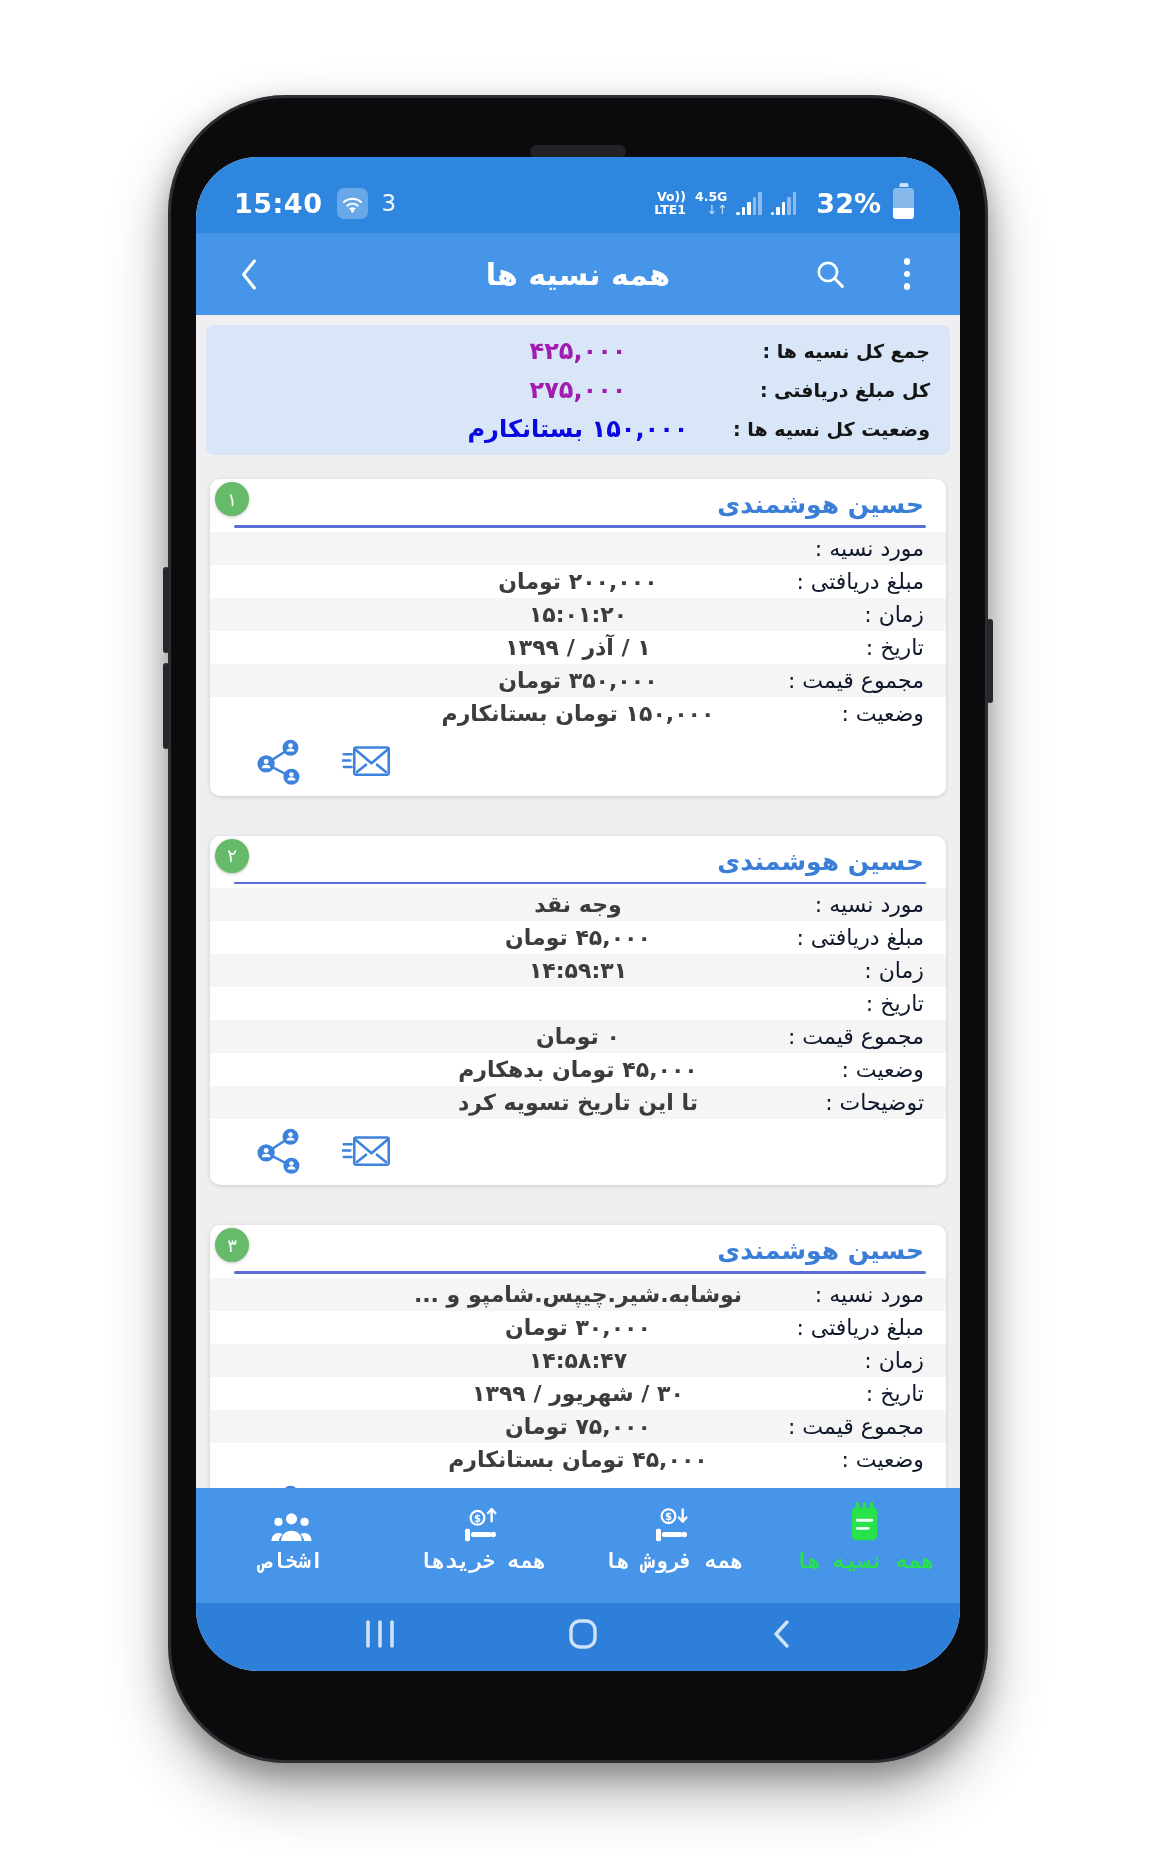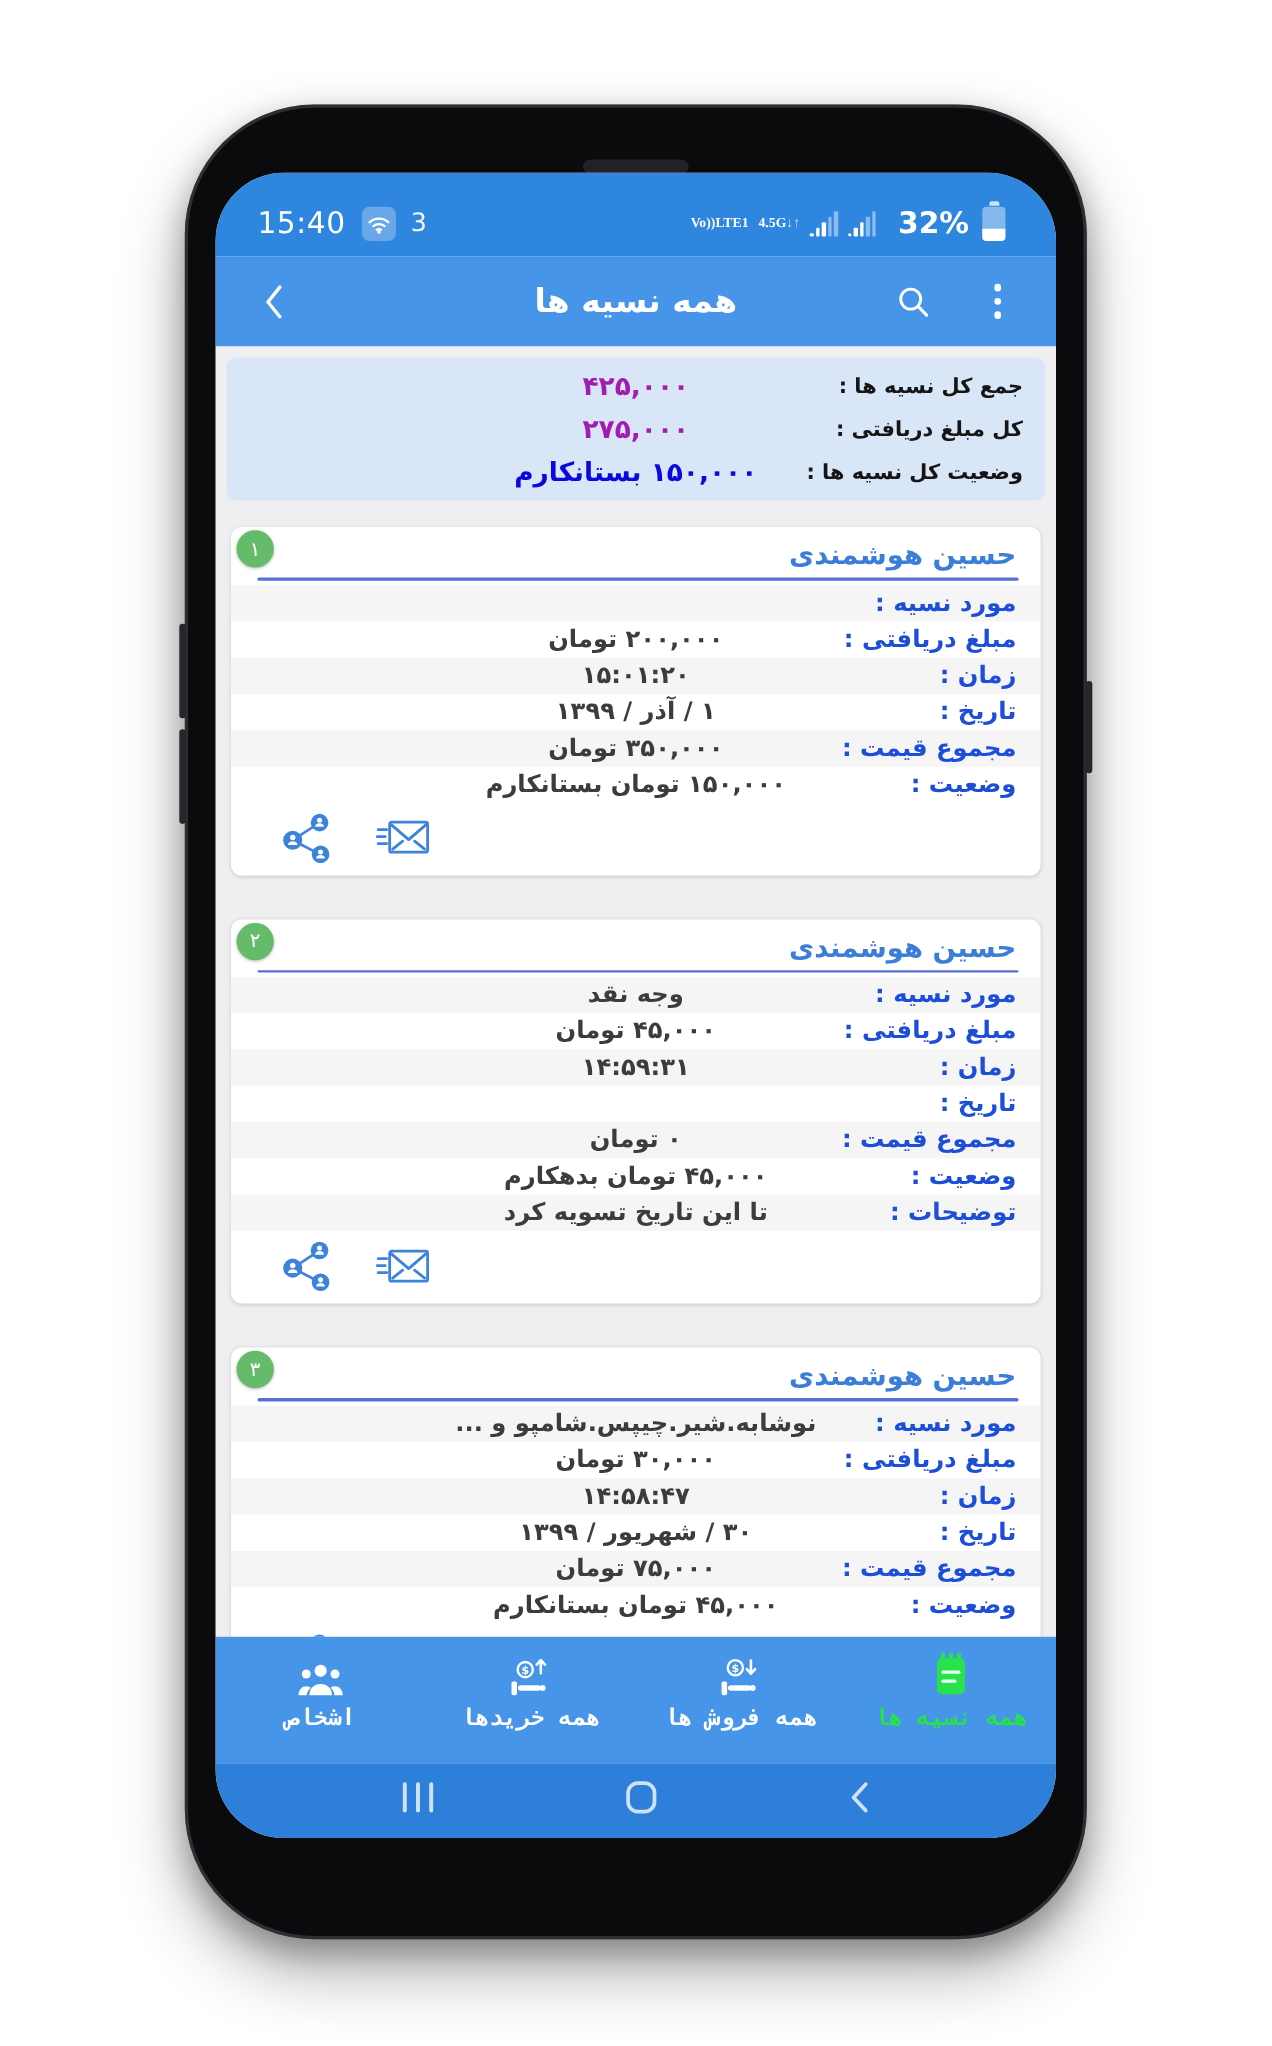--- a/index.html
+++ b/index.html
@@ -17,25 +17,25 @@
   .side-btn{position:absolute;width:6px;border-radius:3px;background:#26262b;}
   .btn-vol1{left:-5px;top:472px;height:86px;}
   .btn-vol2{left:-5px;top:568px;height:86px;}
   .btn-power{right:-5px;top:524px;height:84px;}
   .speaker{position:absolute;left:50%;top:50px;transform:translateX(-50%);width:96px;height:13px;border-radius:7px;background:#232327;}
   .screen{position:absolute;left:28px;top:62px;width:764px;height:1514px;border-radius:62px;overflow:hidden;background:var(--content-bg);}
 
   
   .status-bar{position:absolute;left:0;top:0;right:0;height:76px;background:var(--status-bar);color:#fff;
     display:flex;align-items:center;padding:16px 46px 0 38px;}
-  .sb-time{font-size:27px;font-weight:400;letter-spacing:.5px;}
+  .sb-time{font-size:27px;font-weight:700;letter-spacing:.5px;}
   .wifi-box{width:31px;height:31px;border-radius:7px;background:rgba(255,255,255,.28);display:flex;align-items:center;justify-content:center;margin:0 13px 0 15px;}
   .sb-notif{font-size:23px;font-weight:400;opacity:.95;}
   .sb-right{margin-left:auto;display:flex;align-items:center;gap:9px;}
-  .sb-stack{display:flex;align-items:flex-end;font-size:12.5px;line-height:13.5px;font-weight:700;font-family:Liberation Serif, serif;}
+  .sb-stack{display:flex;flex-direction:column;align-items:flex-end;font-size:12.5px;line-height:13.5px;font-weight:700;}
   .sb-stack .dim{opacity:.75;font-weight:400;}
   .sig{display:inline-flex;align-items:flex-end;gap:2px;height:24px;}
   .sig i{display:block;width:3.5px;border-radius:1px;background:#fff;}
   .sig .dot{width:3.5px;height:3.5px;border-radius:50%;}
   .sig .b3,.sig .b4{background:rgba(255,255,255,.45);}
   .sb-batt-pct{font-size:27px;font-weight:600;margin-left:11px;}
   .battery{position:relative;width:21px;height:31px;border-radius:3.5px;background:rgba(255,255,255,.42);margin-left:3px;}
   .battery::before{content:"";position:absolute;top:-5px;left:50%;transform:translateX(-50%);width:9px;height:4px;border-radius:2px 2px 0 0;background:rgba(255,255,255,.75);}
   .battery .fill{position:absolute;left:0;right:0;bottom:0;height:34%;background:#fff;border-radius:0 0 3.5px 3.5px;}
 
@@ -61,21 +61,21 @@
   .v-credit{color:var(--credit-blue);font-weight:700;}
   .v-debit{color:var(--debit-red);font-weight:700;}
 
   .card{position:relative;margin:0 14px 40px 14px;background:#fff;border-radius:10px;box-shadow:0 1px 4px rgba(0,0,0,.15);padding-top:8px;overflow:hidden;}
   .card-badge{position:absolute;left:5px;top:3px;width:34px;height:34px;border-radius:50%;background:var(--badge-green);
     color:#fff;font-size:18px;display:flex;align-items:center;justify-content:center;box-shadow:0 1px 3px rgba(0,0,0,.25);direction:ltr;}
   .card-name{height:36px;line-height:36px;padding:0 22px;color:var(--accent-blue);font-size:25px;font-weight:700;}
   .card-underline{height:2.5px;background:#5a6fd6;border-radius:2px;margin:2px 20px 4px 24px;}
   .card-row{position:relative;height:33px;display:flex;align-items:center;padding:0 22px;}
   .card-row:nth-child(odd){background:#f5f5f6;}
-  .row-label{font-size:22px;font-weight:700;color:#1d4ed8;white-space:nowrap;}
+  .row-label{font-size:22px;font-weight:400;color:#0f172a;white-space:nowrap;}
   .row-value{position:absolute;left:20px;right:20px;text-align:center;font-size:22px;font-weight:600;color:#3c3c3c;white-space:nowrap;pointer-events:none;}
   .card-actions{direction:ltr;display:flex;align-items:center;gap:40px;padding:10px 0 12px 46px;height:66px;}
   .icon-btn{display:flex;align-items:center;}
 
   
   .bottom-nav{position:absolute;left:0;bottom:68px;right:0;height:115px;background:var(--bottom-nav);
     display:flex;flex-direction:row-reverse;align-items:stretch;padding-top:12px;}
   .tab{flex:1;display:flex;flex-direction:column;align-items:center;gap:7px;color:#fff;}
   .tab .tab-icon{height:42px;display:flex;align-items:flex-end;justify-content:center;}
   .tab .tab-label{font-size:21px;font-weight:700;font-family:Liberation Mono, monospace;}

